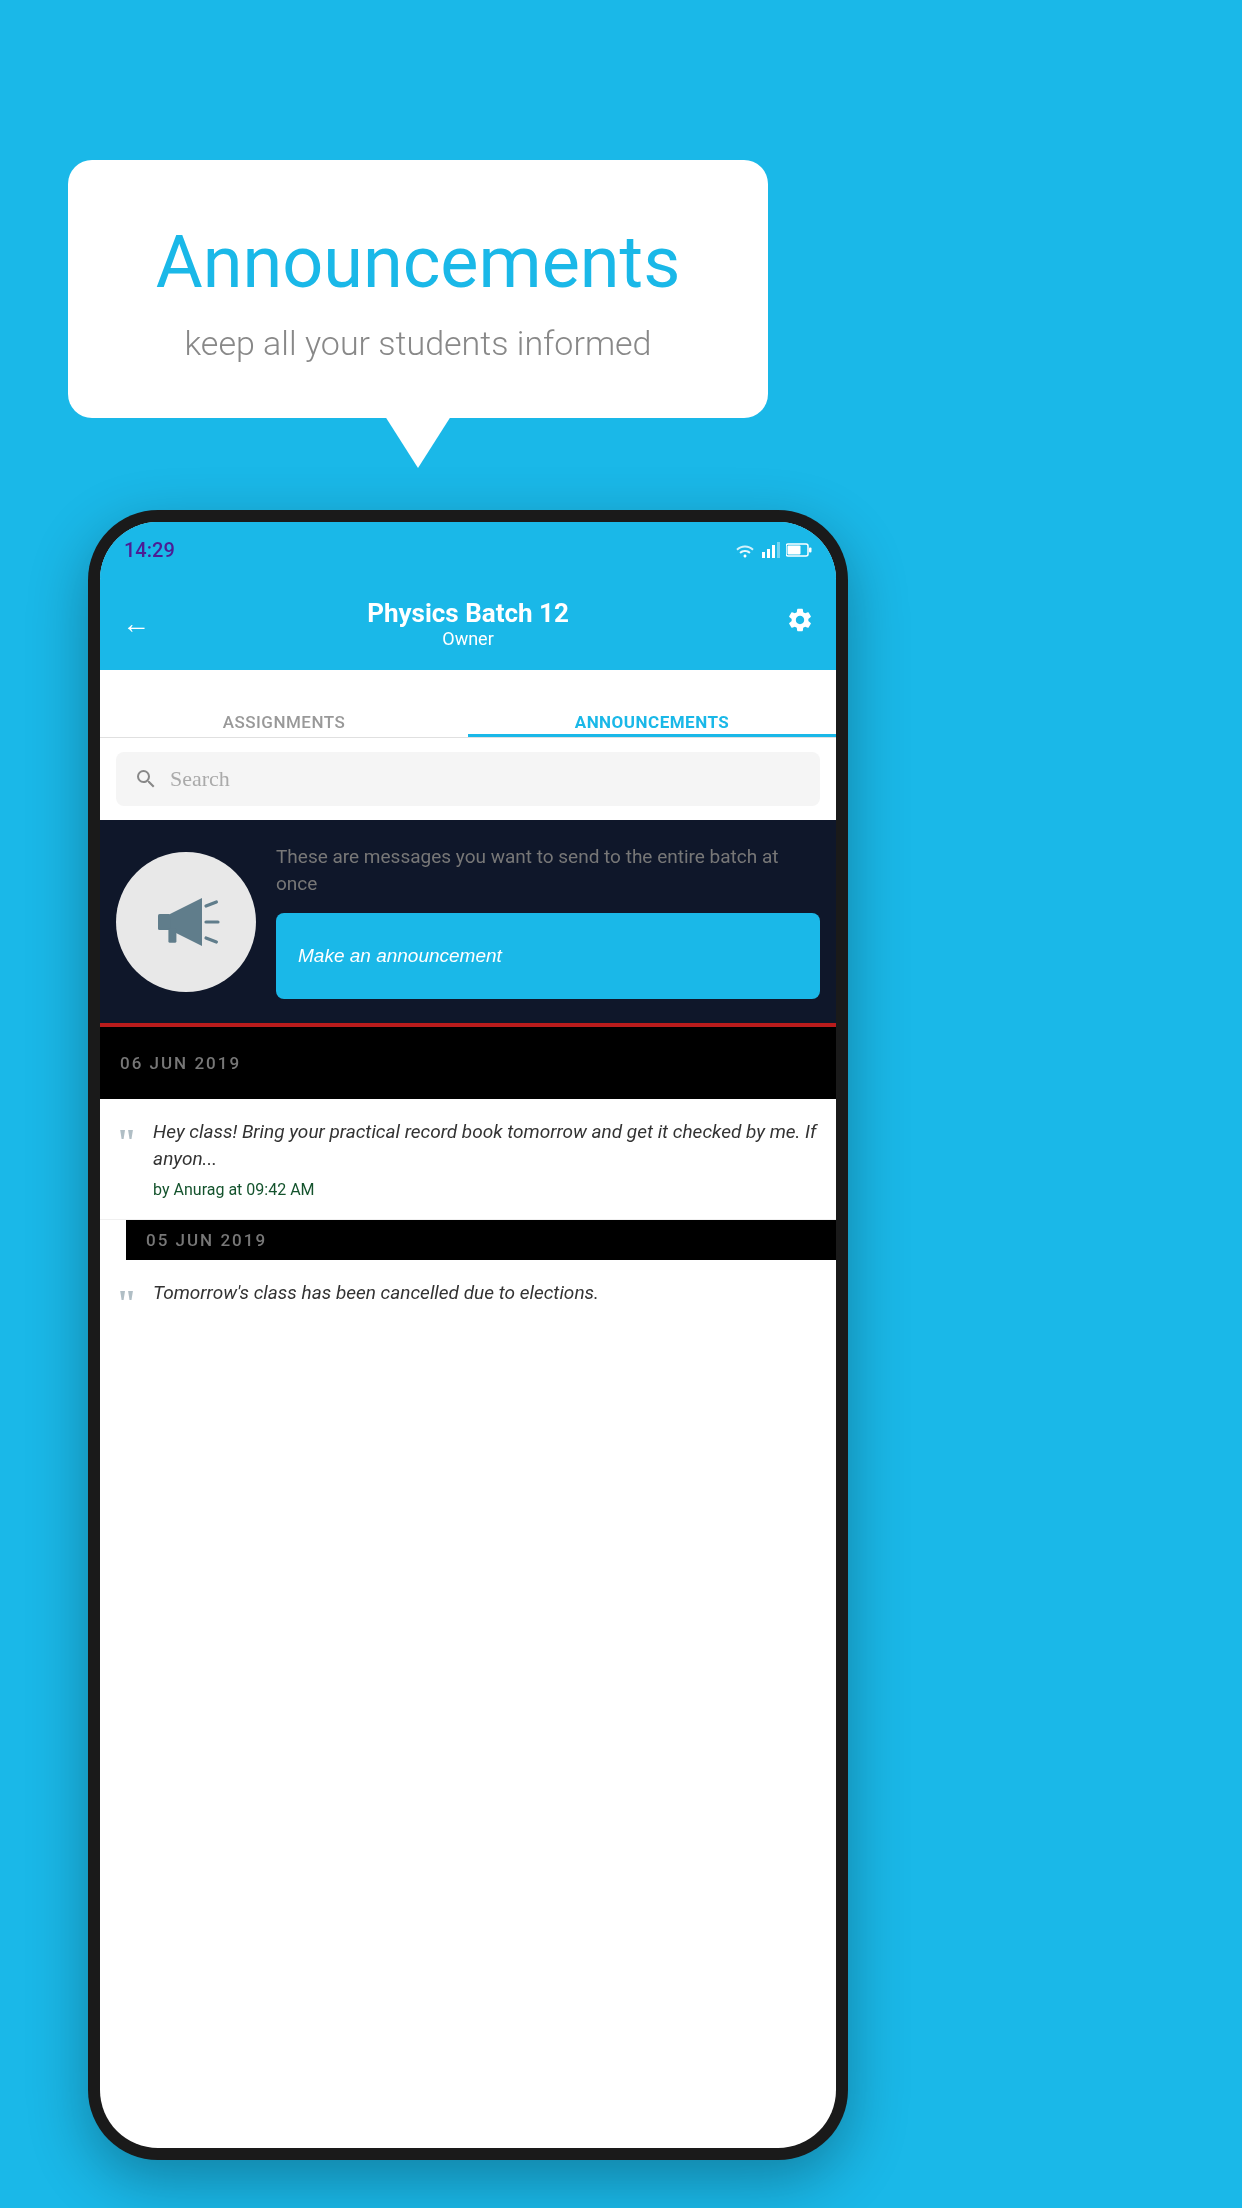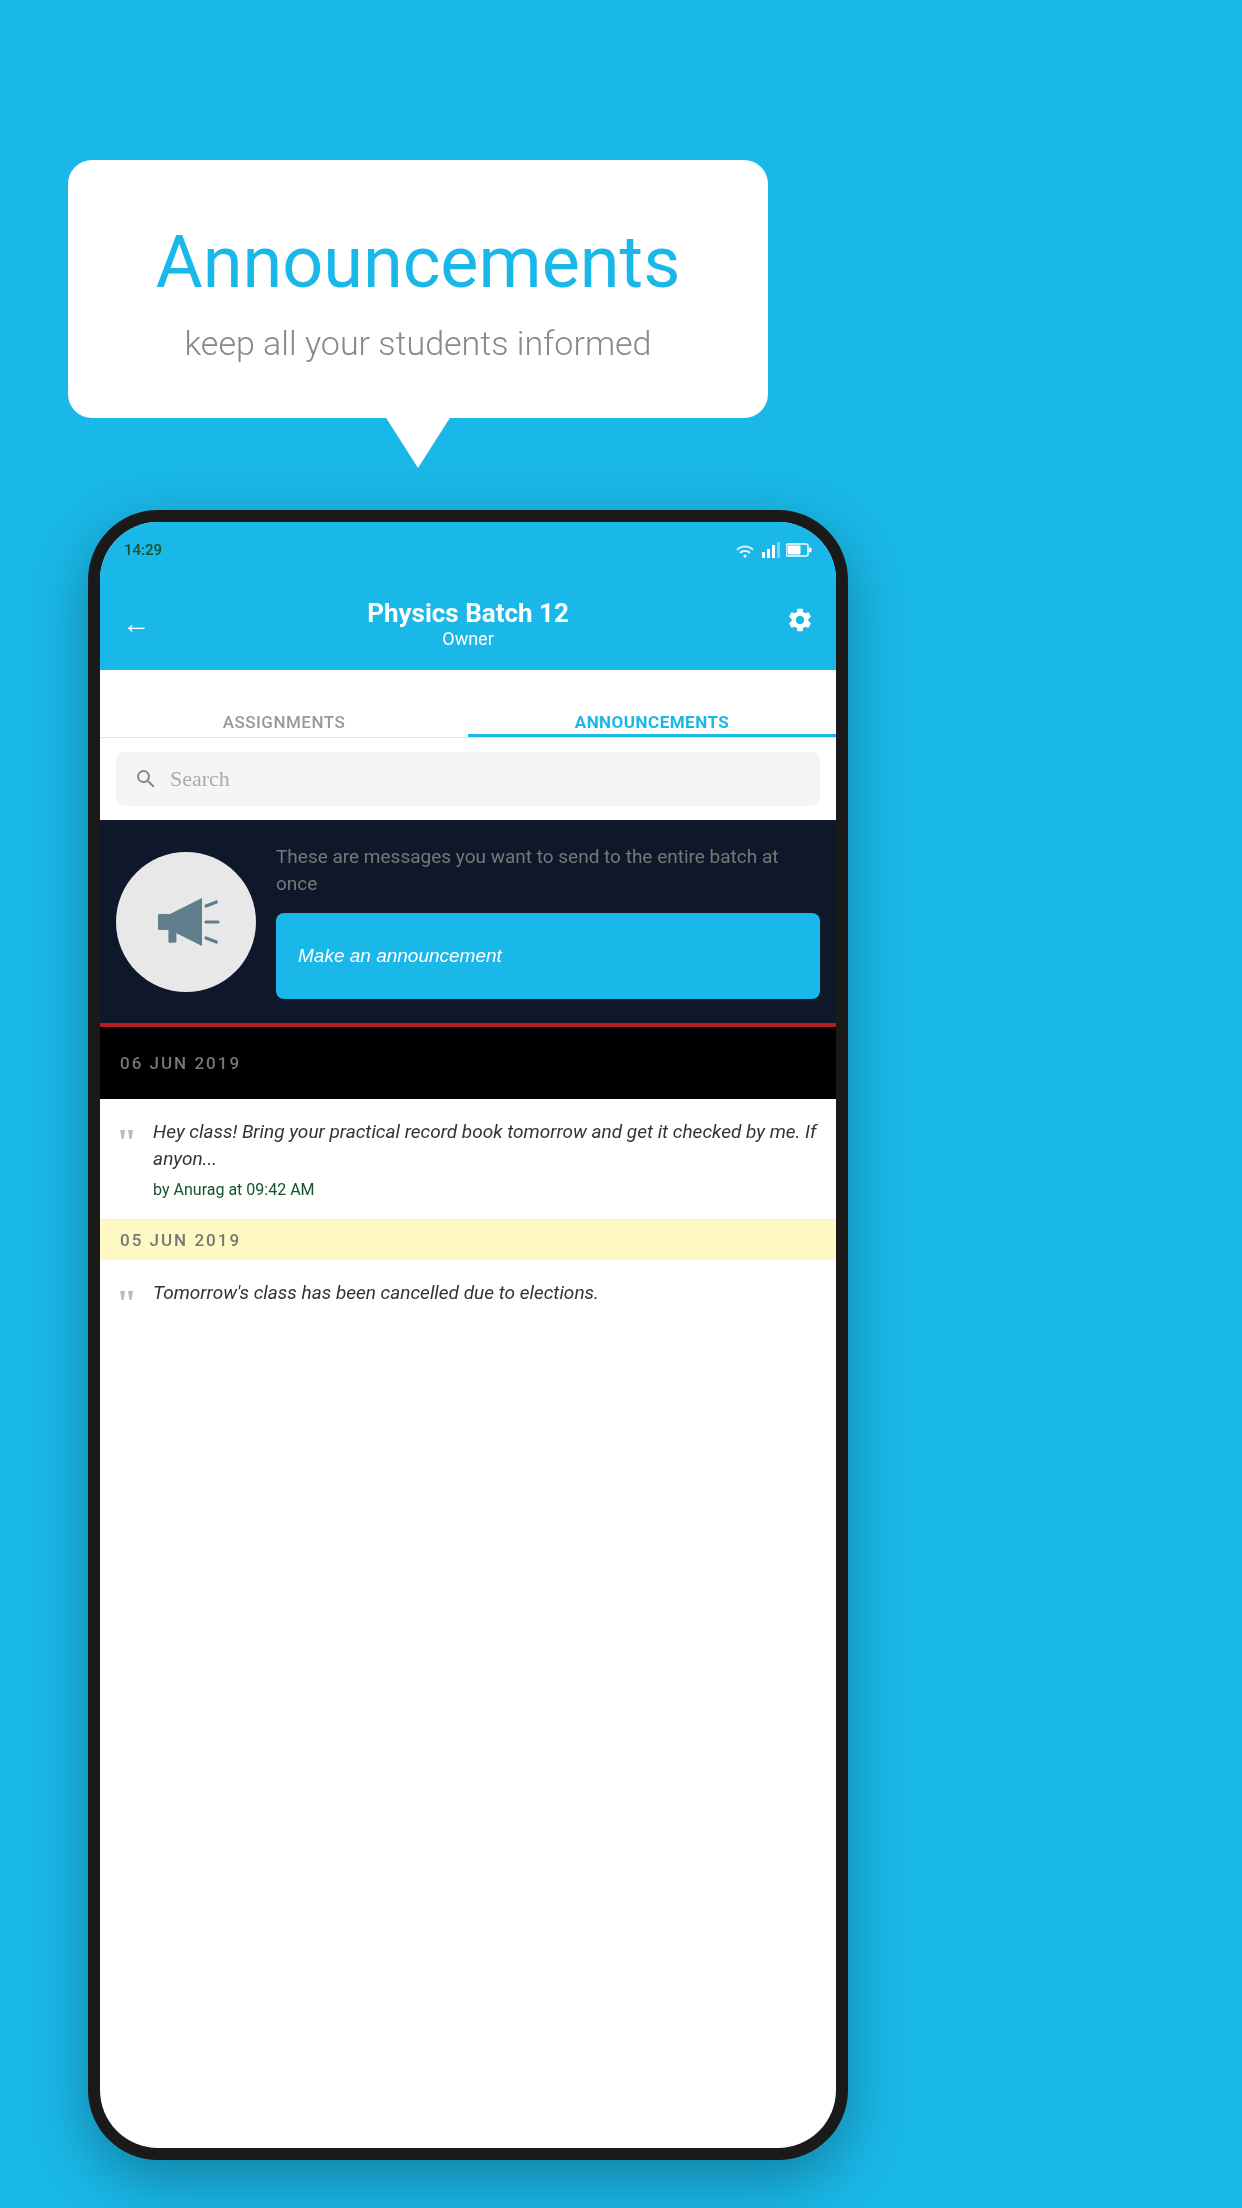--- a/index.html
+++ b/index.html
@@ -99,22 +99,22 @@
       background: #1ab8e8;
       display: flex;
       align-items: center;
       justify-content: space-between;
       padding: 0 24px;
       position: absolute;
       top: 0;
     }
 
     .status-time {
-      color: #14532d;
-      font-size: 15px;
+      color: #4c1d95;
+      font-size: 20px;
       font-weight: 500;
     }
 
     .status-right {
       display: flex;
       align-items: center;
       gap: 6px;
     }
 
     .header-content {
@@ -307,26 +307,27 @@
       margin-bottom: 8px;
     }
 
     .announcement-meta {
       color: #14532d;
       font-size: 16px;
     }
 
     
     .date-divider-2 {
-      background: #fef9c3;
+      background: #000000;
       padding: 10px 20px;
       color: #777;
       font-size: 17px;
       letter-spacing: 2px;
       font-weight: 500;
+      margin-left: 26px;
     }
 
     .announcement-item-2 {
       display: flex;
       padding: 20px 16px;
       gap: 16px;
       background: white;
       align-items: flex-start;
     }
   </style>

